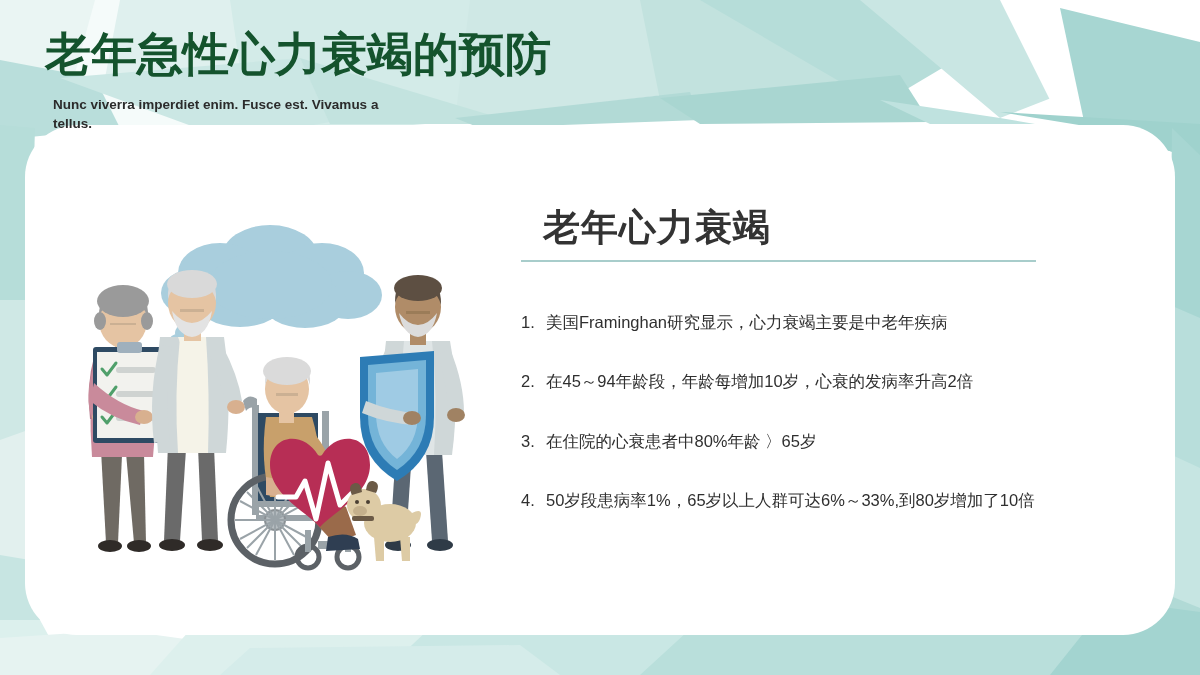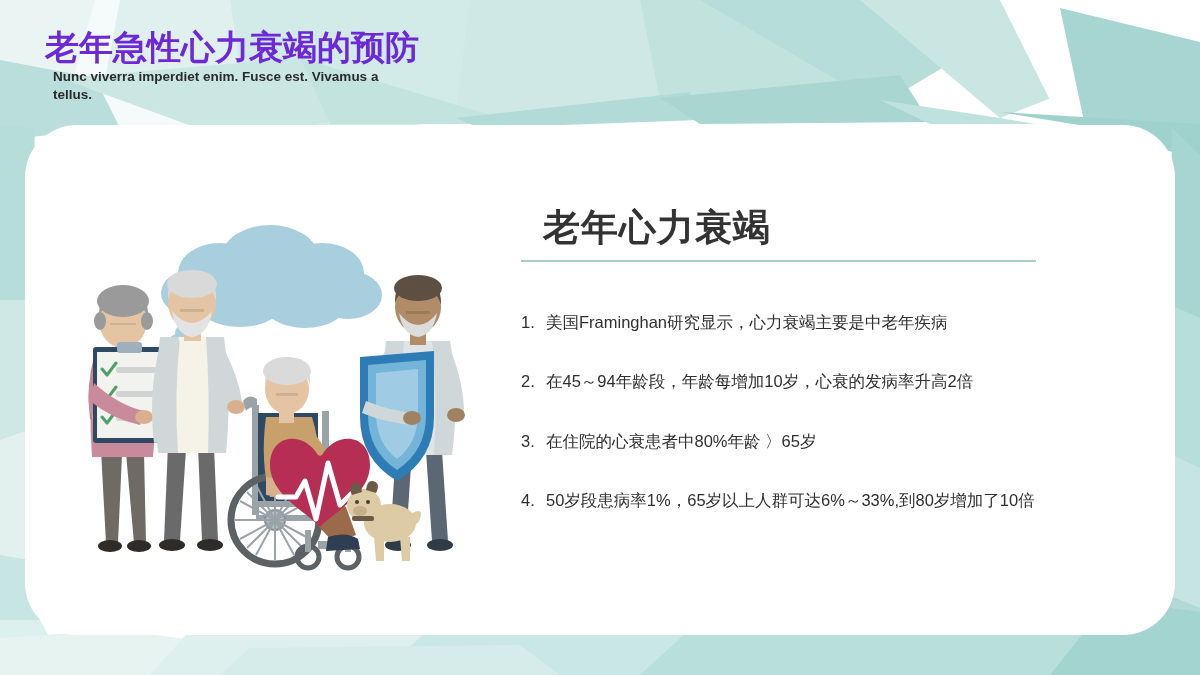--- a/index.html
+++ b/index.html
@@ -25,29 +25,29 @@
     height: 675px;
   }
   
   #title-block {
     position: absolute;
     left: 45px;
     top: 30px;
     width: 640px;
   }
   #slide-title {
-    font-size: 34px;
+    font-size: 46px;
     font-weight: 700;
-    color: #6d28d9;
+    color: #14532d;
     line-height: 1.05;
     letter-spacing: 0px;
     white-space: nowrap;
   }
   #slide-subtitle {
-    margin-top: 2px;
+    margin-top: 18px;
     margin-left: 8px;
     font-size: 13.5px;
     font-weight: 600;
     color: #2b2b2b;
     line-height: 1.35;
     width: 330px;
   }
   
   #card {
     position: absolute;

